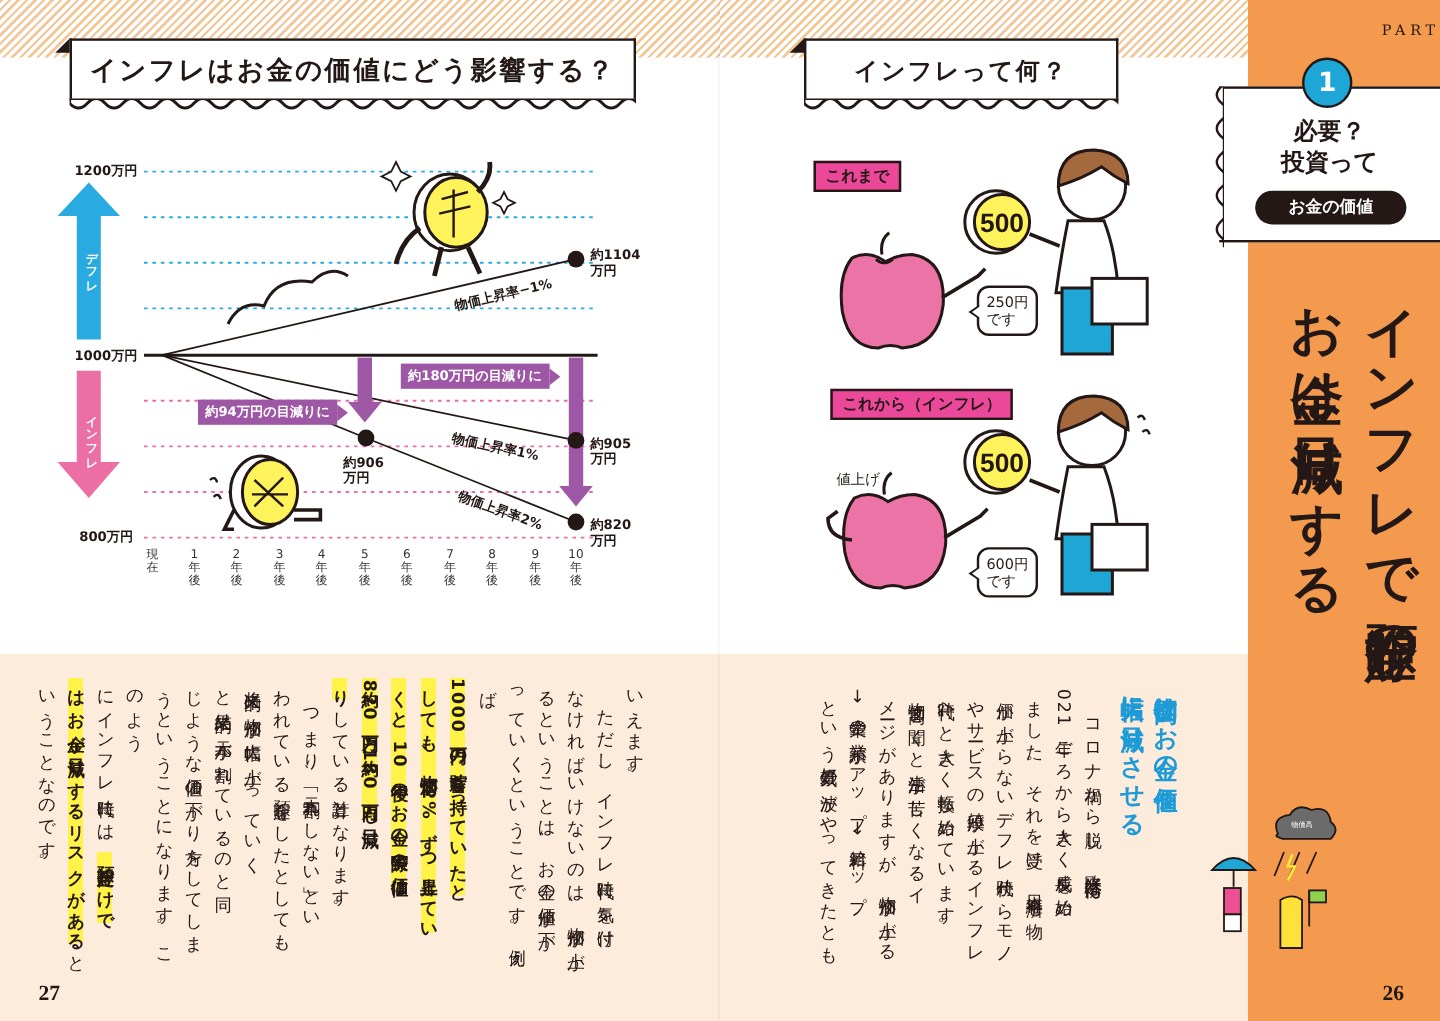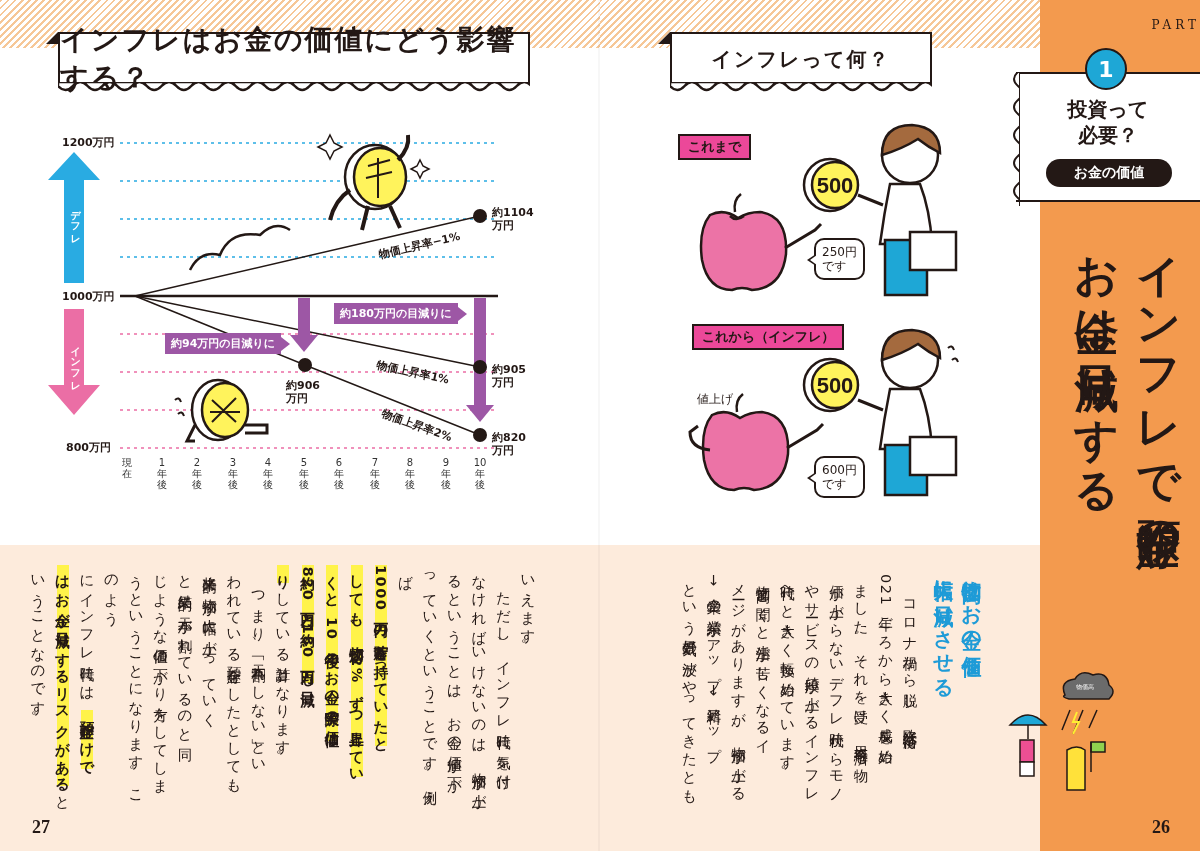--- a/index.html
+++ b/index.html
@@ -12,21 +12,21 @@
   .page-bg{position:absolute;top:545px;height:306px;background:#fdebdc}
   .page-bg.left{left:0;width:600px}
   .page-bg.right{left:600px;width:440px}
   .gutter{position:absolute;left:598px;top:0;width:2px;height:851px;background:rgba(0,0,0,0.03)}
 
   
   .banner{position:absolute;background:#fff;border:2.5px solid #231815;border-bottom:none;
     display:flex;align-items:center;justify-content:center;font-weight:bold;letter-spacing:2px}
   .banner .wave{position:absolute;left:-2.5px;right:-2.5px;bottom:-10px;height:12px}
   .banner .corner{position:absolute;left:-14px;top:-2px;width:0;height:0;border-right:12px solid #231815;border-top:12px solid transparent}
-  .banner.left{left:58px;top:32px;width:472px;height:52px;font-size:28px}
+  .banner.left{left:58px;top:32px;width:472px;height:52px;font-size:22px}
   .banner.right{left:670px;top:32px;width:262px;height:52px;font-size:20px}
 
   
   .chart{position:absolute;left:0;top:120px;width:560px;height:380px}
   .chart svg{position:absolute;left:0;top:0}
   .ylabel{position:absolute;font-size:11px;font-weight:bold;white-space:nowrap}
   .endlabel{position:absolute;font-size:11px;font-weight:bold;line-height:13px}
   .rate{position:absolute;font-size:11px;font-weight:bold;white-space:nowrap}
   .loss{position:absolute;background:#9d57a5;color:#fff;font-size:11px;font-weight:bold;padding:3px 6px;white-space:nowrap}
   .loss::after{content:"";position:absolute;right:-9px;top:50%;margin-top:-7px;border-left:9px solid #9d57a5;border-top:7px solid transparent;border-bottom:7px solid transparent}
@@ -324,22 +324,22 @@
 </div>
 
 <div class="orange"></div>
 <div class="part">PART</div>
 <div class="part-num">1</div>
 <div class="chapter-box">
   <svg style="position:absolute;left:-8px;top:-2px" width="12" height="134">
     <path d="M10 0 q-8 7 0 14 t0 14 t0 14 t0 14 t0 14 t0 14 t0 14 t0 14 t0 14 t0 14 H12 V0Z" fill="#fff" stroke="#231815" stroke-width="2"></path>
   </svg>
   <div class="ch-title">
+    <div>必要？</div>
     <div>投資って</div>
-    <div>必要？</div>
   </div>
   <div class="ch-pill">お金の価値</div>
 </div>
 <div class="big-title">
   <span>インフレで預貯金の</span><br>
   <span>お金は目減りする</span>
 </div>
 
 <svg style="position:absolute;left:1005px;top:670px" width="110" height="140">
   <g stroke="#231815" stroke-width="1.5">

